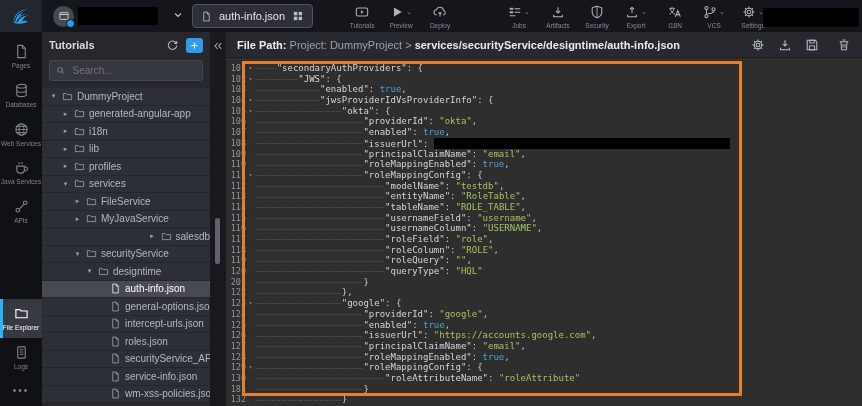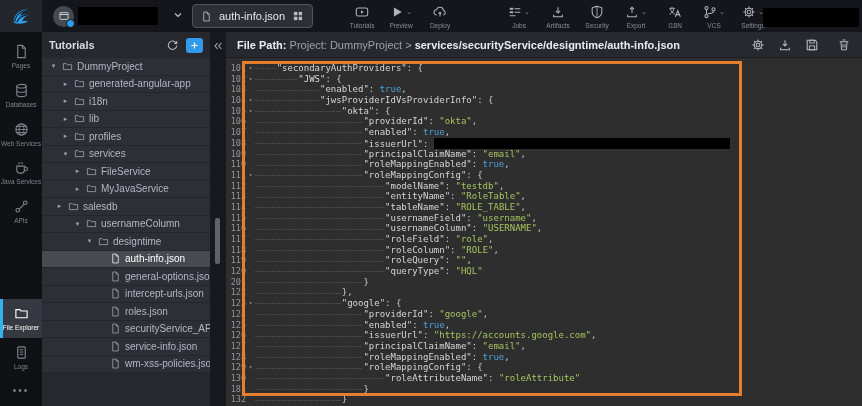--- a/index.html
+++ b/index.html
@@ -387,20 +387,28 @@
         <svg width="13" height="13">
             <use href="#i-refresh-icon"></use>
           </svg>
       </span>
       <span class="add-btn">
         <svg width="11" height="11">
             <use href="#i-plus-icon"></use>
           </svg>
       </span>
     </div>
+    <div class="search-wrap">
+      <div class="search-box">
+        <svg width="11" height="11">
+            <use href="#i-search-icon"></use>
+          </svg>
+        <input class="search-input" placeholder="Search..." style="">
+      </div>
+    </div>
     <div id="tree">
         <div class="tree-row" style="padding-left: 7px;">
           <span class="arrow">▾</span>
           <svg width="11" height="11">
             <use href="#i-folder-icon"></use>
           </svg>
           <span>DummyProject</span>
         </div>
         <div class="tree-row" style="padding-left: 19px;">
           <span class="arrow">▸</span>
@@ -444,33 +452,33 @@
           </svg>
           <span>FileService</span>
         </div>
         <div class="tree-row" style="padding-left: 31px;">
           <span class="arrow">▸</span>
           <svg width="11" height="11">
             <use href="#i-folder-icon"></use>
           </svg>
           <span>MyJavaService</span>
         </div>
-        <div class="tree-row" style="padding-left: 13px;">
+        <div class="tree-row" style="padding-left: 13px; justify-content: flex-end;">
           <span class="arrow">▸</span>
           <svg width="11" height="11">
             <use href="#i-folder-icon"></use>
           </svg>
           <span>salesdb</span>
         </div>
         <div class="tree-row" style="padding-left: 31px;">
           <span class="arrow">▾</span>
           <svg width="11" height="11">
             <use href="#i-folder-icon"></use>
           </svg>
-          <span>usernameColumn</span>
+          <span>securityService</span>
         </div>
         <div class="tree-row" style="padding-left: 43px;">
           <span class="arrow">▾</span>
           <svg width="11" height="11">
             <use href="#i-folder-icon"></use>
           </svg>
           <span>designtime</span>
         </div>
         <div class="tree-row selected" style="padding-left: 55px;">
           <span class="arrow"></span>

